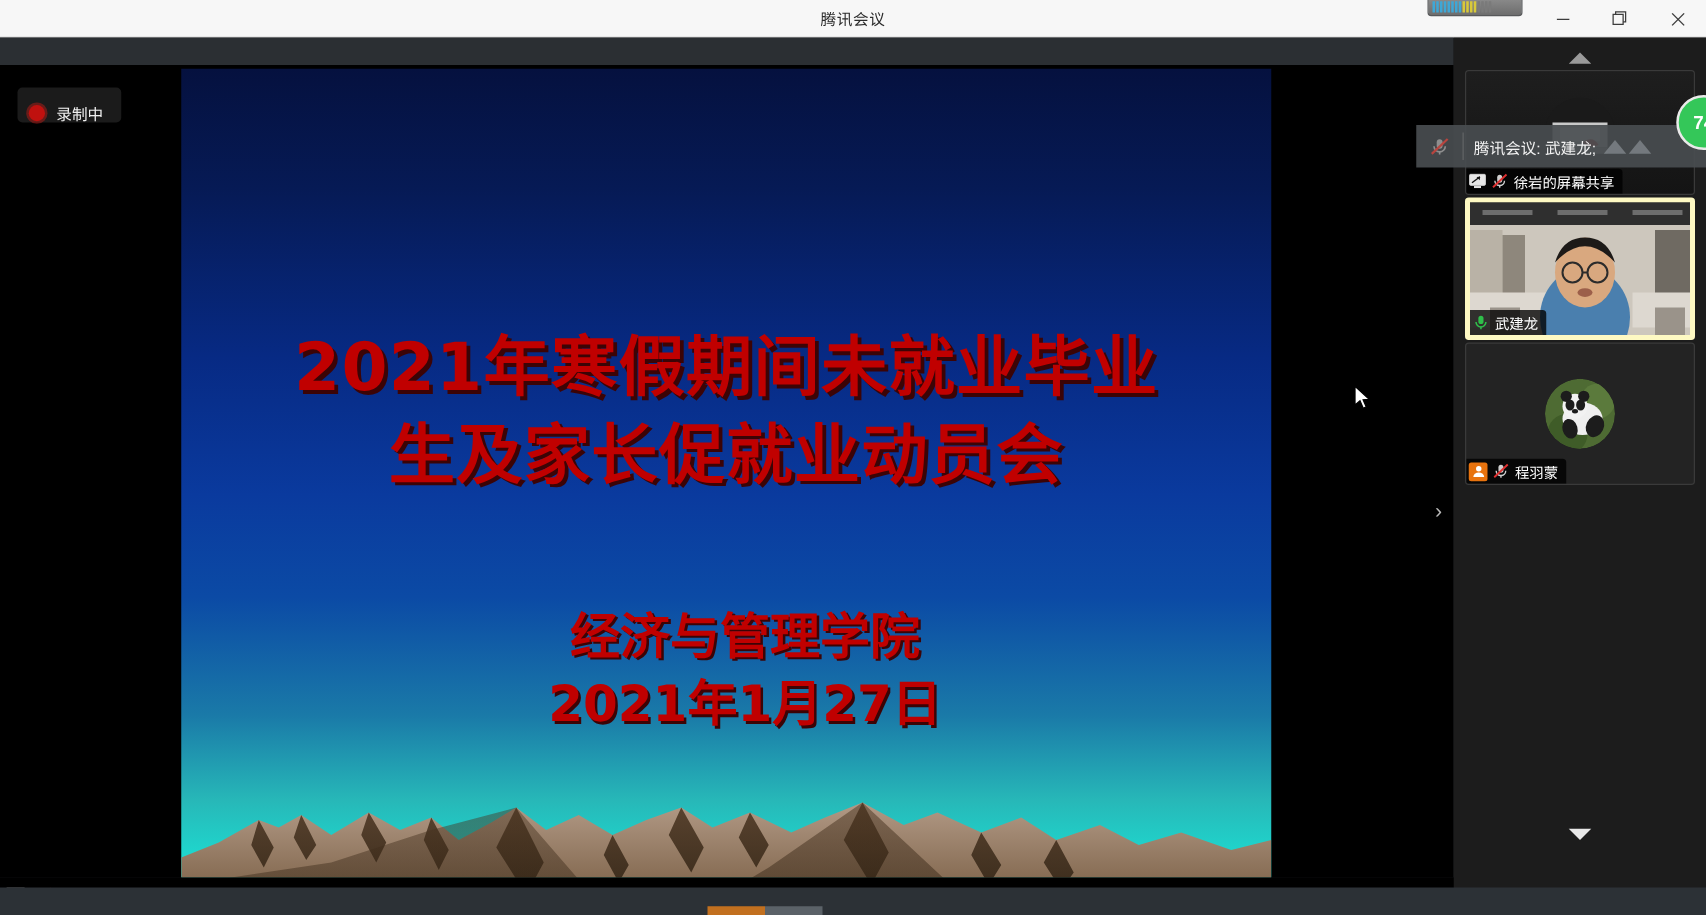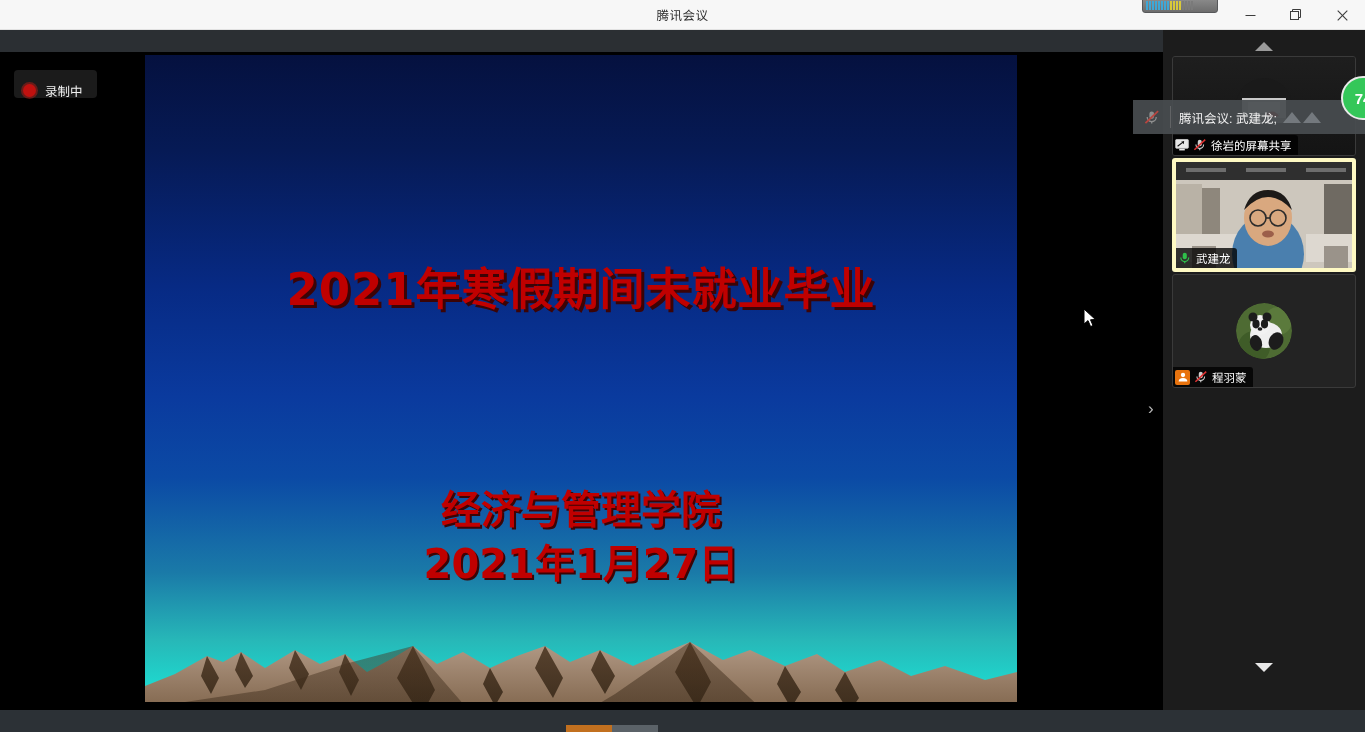--- a/index.html
+++ b/index.html
@@ -67,27 +67,27 @@
     background:linear-gradient(to bottom,
         #05113f 0%, #061a55 14%, #072a84 34%,
         #0a3a9e 50%, #0b4aa5 62%, #1a7aa8 76%,
         #27b8b8 86%, #1ed9cf 93%, #16e3d6 100%);
     overflow:hidden;
   }
   .slide-title {
     position:absolute; left:0; top:205px; width:100%;
     text-align:center;
     color:#c00000;
-    font-size:45px; font-weight:bold; line-height:1.32;
+    font-size:53px; font-weight:bold; line-height:1.32;
     letter-spacing:1px;
     text-shadow: 3px 3px 0 #3b0406;
     font-family:"DejaVu Sans","Liberation Sans",sans-serif;
   }
   .slide-sub {
-    position:absolute; left:0; top:428px; width:100%;
+    position:absolute; left:15px; top:428px; width:100%;
     text-align:center; color:#c00000;
     font-size:40px; font-weight:bold; line-height:1.35;
     text-shadow: 2px 2px 0 #3b0406;
     font-family:"DejaVu Sans","Liberation Sans",sans-serif;
   }
   .mountains { position:absolute; left:0; bottom:0; width:872px; height:120px; }
 
   
   .collapse-arrow {
     position:absolute; left:1148px; top:370px; z-index:7;
@@ -241,20 +241,21 @@
 
     <div class="rec-pill">
       <span class="rec-dot"></span>
       <span class="rec-label">录制中</span>
     </div>
 
     <div class="slide">
 
       <div class="slide-title">
         <div>2021年寒假期间未就业毕业</div>
+        <div>生及家长促就业动员会</div>
       </div>
 
       <div class="slide-sub">
         <div>经济与管理学院</div>
         <div>2021年1月27日</div>
       </div>
 
       <svg class="mountains" viewBox="0 0 872 120" preserveAspectRatio="none">
         <defs>
           <linearGradient id="mtnLight" x1="0" y1="0" x2="0" y2="1">

